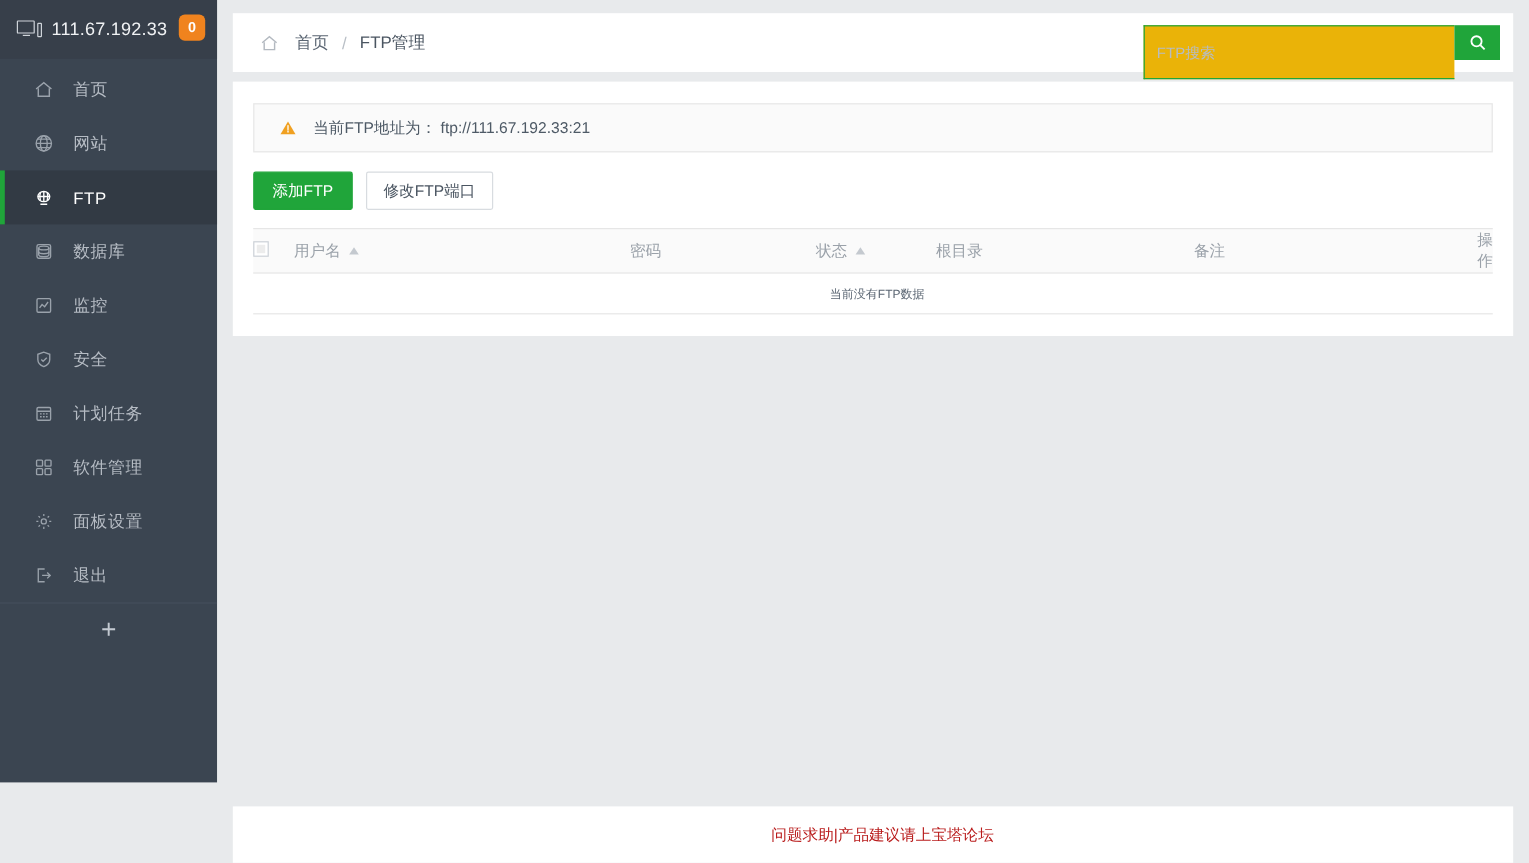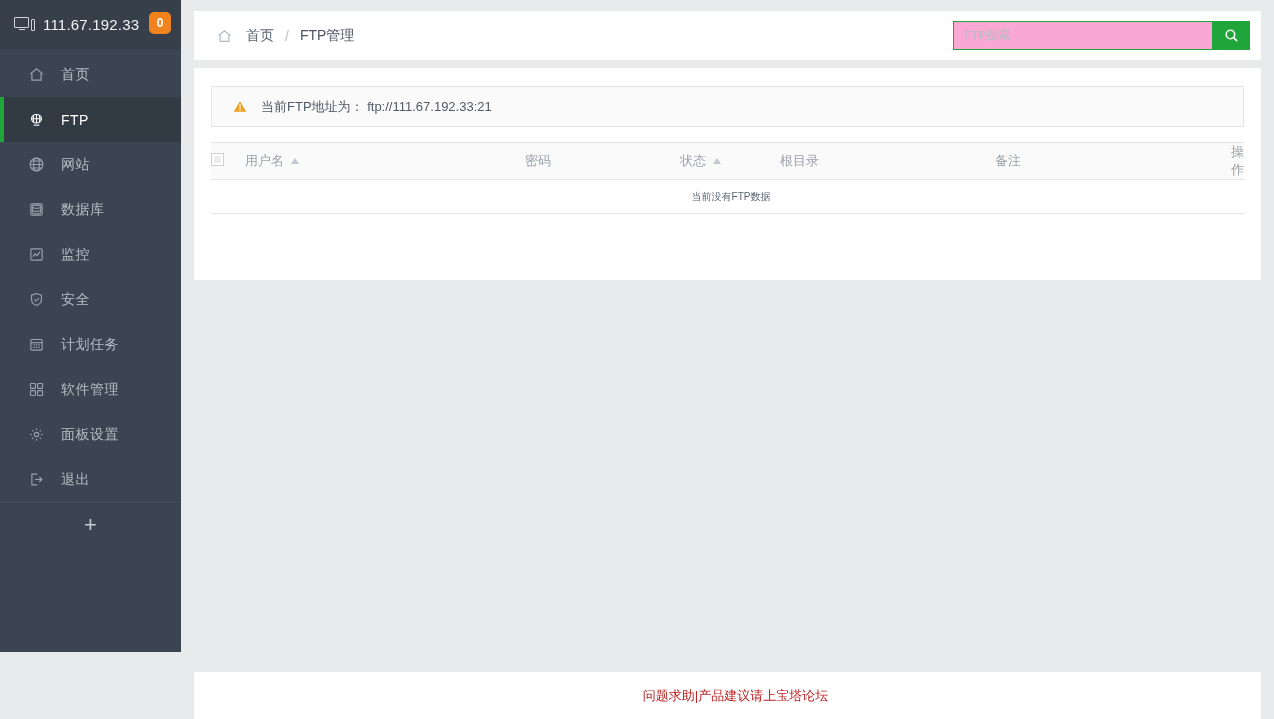--- a/index.html
+++ b/index.html
@@ -108,26 +108,26 @@
   #breadcrumb .crumb { margin-left: 13px; color: #5b6673; }
   #breadcrumb .sep { margin: 0 11px; color: #b9bfc6; }
   #breadcrumb .crumb.current { color: #4a5561; margin-left: 0; }
 
   #searchbox {
     position: absolute; right: 11px; top: 10px;
     width: 297px; height: 29px;
     display: flex;
   }
   #search-input {
-    flex: 1; height: 29px;
+    flex: 1; height: 45px;
     border: 1px solid #20a53a; border-right: none;
     outline: none; padding: 0 10px;
     font-size: 12.5px; color: #555;
-    font-family: Liberation Serif, serif;
-    background: #f9a8d4;
+    font-family: Liberation Sans, sans-serif;
+    background: #eab308;
   }
   #search-input::placeholder { color: #b7bcc2; }
   #search-button {
     width: 38px; height: 29px;
     background: #20a53a; border: none;
     display: flex; align-items: center; justify-content: center;
     cursor: pointer;
   }
   #search-button svg { width: 17px; height: 17px; display: block; }
 
@@ -245,40 +245,40 @@
     <div class="menu-item">
       <span class="mi-icon">
         <svg viewBox="0 0 24 24" fill="none" stroke="#9aa2ab" stroke-width="1.7">
           <path d="M3 11.5 12 4l9 7.5"></path>
             <path d="M5.5 10.5V20h13v-9.5"></path>
         </svg>
       </span>
       <span class="mi-label">首页</span>
     </div>
 
+    <div class="menu-item">
+      <span class="mi-icon">
+        <svg viewBox="0 0 24 24" fill="none" stroke="#9aa2ab" stroke-width="1.6">
+          <circle cx="12" cy="12" r="9"></circle>
+            <ellipse cx="12" cy="12" rx="4" ry="9"></ellipse>
+          <path d="M3 12h18M4.5 7h15M4.5 17h15"></path>
+        </svg>
+      </span>
+      <span class="mi-label">网站</span>
+    </div>
+
     <div class="menu-item active">
       <span class="mi-icon">
         <svg viewBox="0 0 24 24" fill="none" stroke="#ffffff" stroke-width="1.6">
           <ellipse cx="12" cy="11" rx="7" ry="6"></ellipse>
           <path d="M5 11h14M12 5v12M8 6.5c-1 2.5-1 6 0 9M16 6.5c1 2.5 1 6 0 9"></path>
           <path d="M8 20h8"></path>
         </svg>
       </span>
       <span class="mi-label">FTP</span>
-    </div>
-
-    <div class="menu-item">
-      <span class="mi-icon">
-        <svg viewBox="0 0 24 24" fill="none" stroke="#9aa2ab" stroke-width="1.6">
-          <circle cx="12" cy="12" r="9"></circle>
-            <ellipse cx="12" cy="12" rx="4" ry="9"></ellipse>
-          <path d="M3 12h18M4.5 7h15M4.5 17h15"></path>
-        </svg>
-      </span>
-      <span class="mi-label">网站</span>
     </div>
 
     <div class="menu-item">
       <span class="mi-icon">
         <svg viewBox="0 0 24 24" fill="none" stroke="#9aa2ab" stroke-width="1.6">
           <rect x="4" y="4" width="16" height="16" rx="2"></rect>
           <ellipse cx="12" cy="8" rx="6" ry="2.2"></ellipse>
             <path d="M6 8v8c0 1.2 2.7 2.2 6 2.2s6-1 6-2.2V8"></path>
           <path d="M6 12.5c0 1.2 2.7 2.2 6 2.2s6-1 6-2.2"></path>
         </svg>
@@ -392,20 +392,24 @@
     <div id="alert-bar">
       <span class="warn-icon">
         <svg viewBox="0 0 24 24">
           <path d="M12 3.5 22 20.5H2z" fill="#f0a020"></path>
           <path d="M12 9v5.2M12 16.3v1.4" stroke="#ffffff" stroke-width="1.8" stroke-linecap="round"></path>
         </svg>
       </span>
       <span id="alert-text">当前FTP地址为： ftp://111.67.192.33:21</span>
     </div>
 
+    <div id="btn-row">
+      <button id="btn-add-ftp">添加FTP</button>
+      <button id="btn-edit-port">修改FTP端口</button>
+    </div>
 
     <div id="table-wrap">
       <table class="ftp-table">
         <thead>
           <tr>
             <th class="col-check">
               <span class="hdr-checkbox"></span>
             </th>
             <th class="col-user">
               <div class="th-inner">

